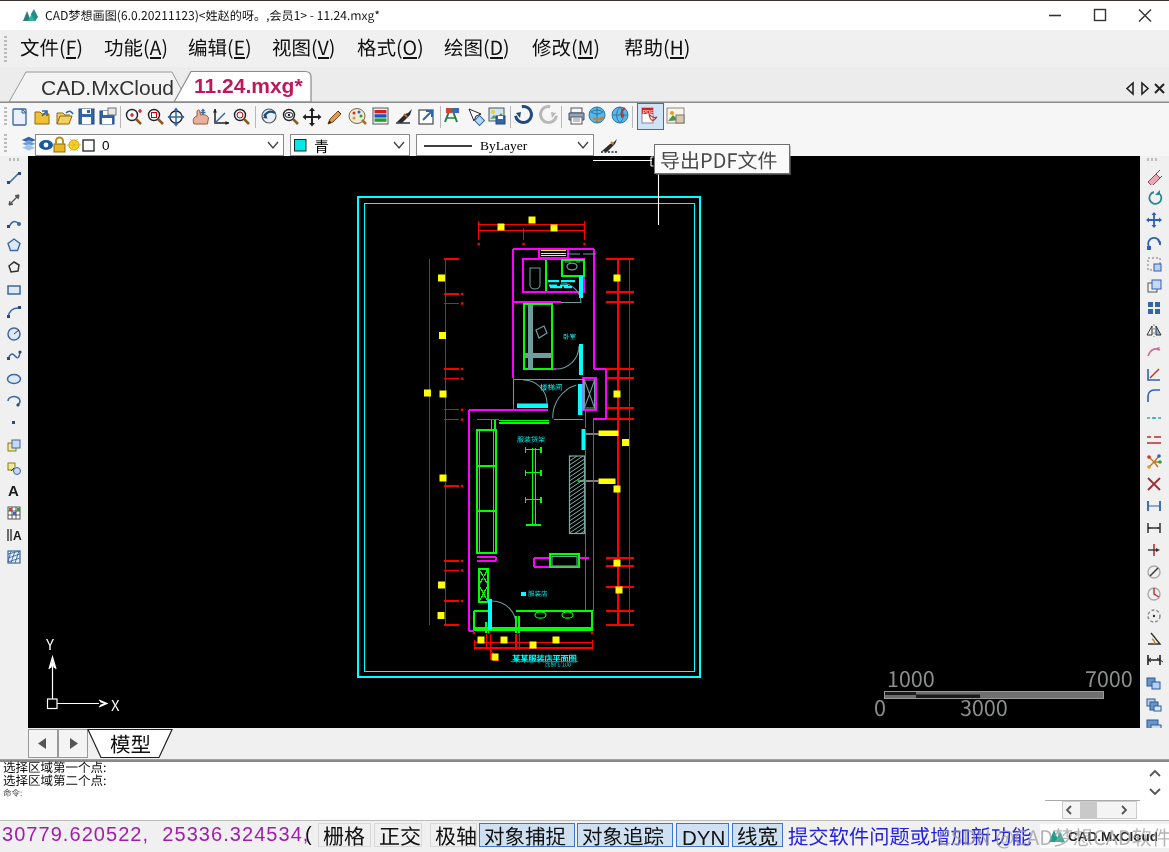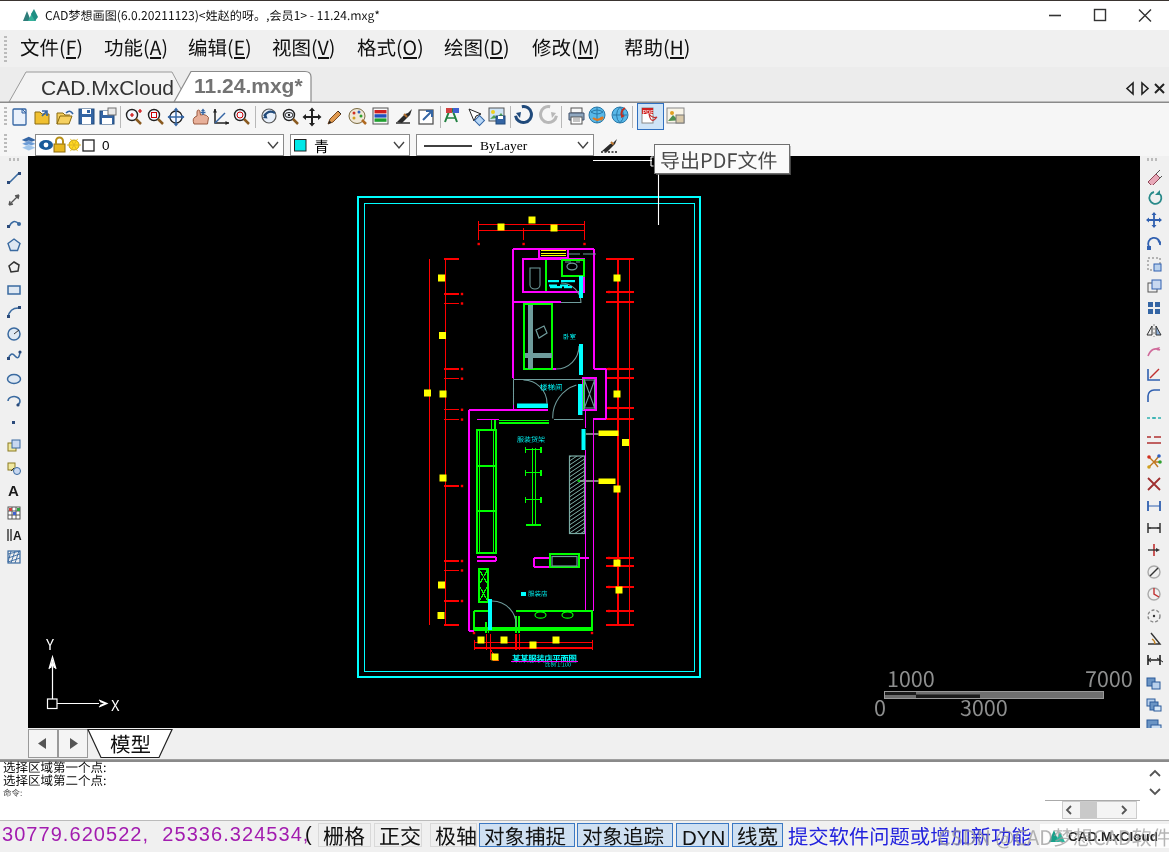--- a/index.html
+++ b/index.html
@@ -58,21 +58,21 @@
 <div class="ab" style="left:0;top:67px;width:1169px;height:36px;background:#ececec"></div>
 <svg class="ab" style="left:0;top:67px" width="1169" height="36">
 <polygon points="9,35 26,5 172,5 188,35" fill="#f3f3f3" stroke="#9a9a9a" stroke-width="1"></polygon>
 <path d="M174,35 L191,4.5 L305,4.5 Q311,4.5 311,10 L311,35 Z" fill="#ffffff" stroke="#8a8a8a" stroke-width="1.2"></path>
 <path d="M0,35.3 H1169" stroke="#8a8a8a" stroke-width="1.4"></path>
 <path d="M1133,16 L1127,21.5 L1133,27 Z" fill="none" stroke="#222" stroke-width="1.6"></path>
 <path d="M1142,16 L1148,21.5 L1142,27 Z" fill="none" stroke="#222" stroke-width="1.6"></path>
 <path d="M1155,17 L1164,26 M1164,17 L1155,26" stroke="#222" stroke-width="2"></path>
 </svg>
 <div class="ab" style="left:41px;top:75.5px;font-size:21px;color:#333">CAD.MxCloud</div>
-<div class="ab" style="left:194px;top:74px;font-size:21px;font-weight:bold;color:#737373">11.24.mxg*</div>
+<div class="ab" style="left:194px;top:74px;font-size:21px;font-weight:bold;color:#be185d">11.24.mxg*</div>
 <div class="ab" style="left:0;top:103px;width:1169px;height:28px;background:#f6f6f6"></div>
 <div class="ab" style="left:4px;top:107px;width:3px;height:20px;background:repeating-linear-gradient(#bbb 0 2px,#f6f6f6 2px 4px)"></div>
 <svg class="ab" style="left:10px;top:107px" width="20" height="20">
     <rect x="3" y="2" width="13" height="16" rx="1" fill="#eaf1fb" stroke="#3465a4" stroke-width="1.3"></rect>
     <path d="M12,2 L16,6 L12,6 Z" fill="#c8d8f0" stroke="#3465a4"></path>
   </svg>
 <svg class="ab" style="left:33px;top:107px" width="20" height="20">
     <path d="M2,17 V5 h5 l2,2 h7 v10 Z" fill="#f0c030" stroke="#8a6a10"></path>
     <path d="M9,9 l5,-5 m0,5 v-5 h-5" stroke="#3465a4" stroke-width="1.6" fill="none"></path>
   </svg>

